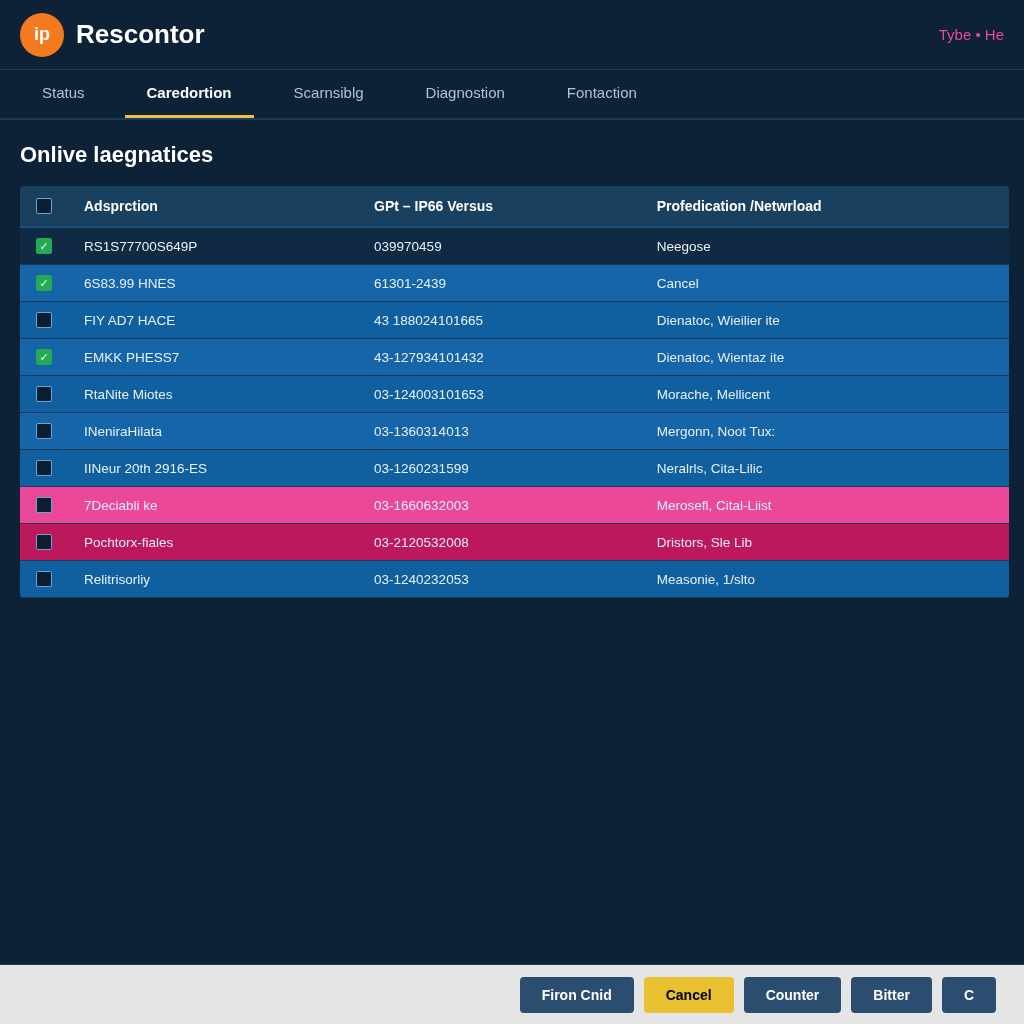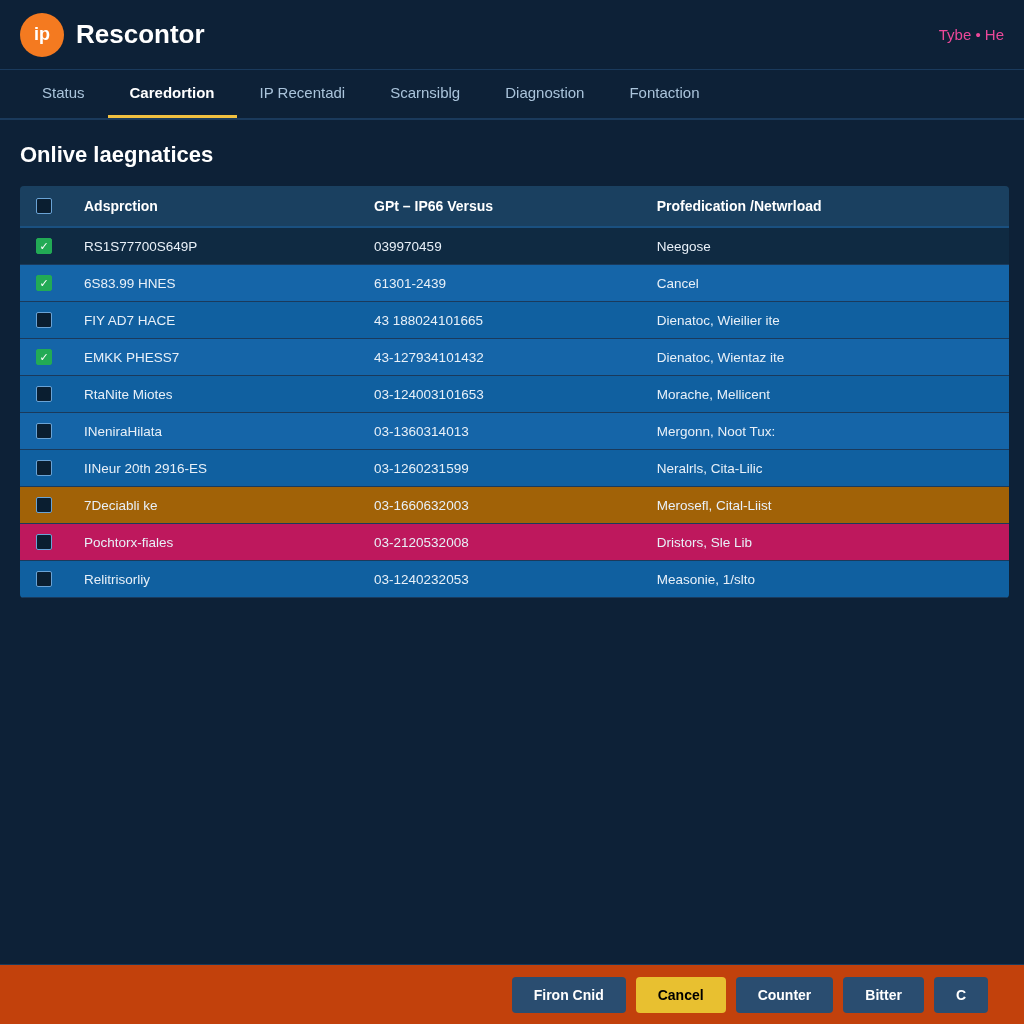--- a/index.html
+++ b/index.html
@@ -45,21 +45,21 @@
       font-size: 15px;
       color: #ec4899;
     }
 
     
     .nav-tabs {
       display: flex;
       background: #0d2137;
       padding: 0 20px;
       border-bottom: 2px solid #1a3a5c;
-      gap: 1px;
+      gap: 18px;
     }
     .nav-tab {
       padding: 14px 22px;
       cursor: pointer;
       font-size: 15px;
       color: #aac4db;
       border-bottom: 3px solid transparent;
       white-space: nowrap;
     }
     .nav-tab.active {
@@ -139,26 +139,26 @@
       font-size: 11px;
     }
 
     
     .footer {
       position: fixed;
       bottom: 0;
       left: 0;
       width: 1024px;
       height: 60px;
-      background: #c2410c;
+      background: #e5e5e5;
       border-top: 1px solid #1a3a5c;
       display: flex;
       align-items: center;
       justify-content: flex-end;
-      padding: 0 36px;
+      padding: 0 28px;
       gap: 10px;
     }
     .btn {
       padding: 10px 22px;
       border-radius: 4px;
       font-size: 14px;
       font-weight: 600;
       cursor: pointer;
       border: none;
     }
@@ -190,21 +190,20 @@
   <div class="logo-circle">
     <span>ip</span>
   </div>
   <div class="app-title">Rescontor</div>
   <div class="header-right">Tybe • He</div>
 </div>
 
 <div class="nav-tabs">
   <div class="nav-tab">Status</div>
   <div class="nav-tab active">Caredortion</div>
-  <div class="nav-tab">IP Recentadi</div>
   <div class="nav-tab">Scarnsiblg</div>
   <div class="nav-tab">Diagnostion</div>
   <div class="nav-tab">Fontaction</div>
 </div>
 
 <div class="page-content">
   <div class="page-title">Onlive laegnatices</div>
 
   <div class="table-container">
     <table>
@@ -268,21 +267,21 @@
             <td>Mergonn, Noot Tux:</td>
           </tr>
           <tr style="background: rgb(16, 96, 160);">
             <td>
               <div class="cb"></div>
             </td>
             <td>IINeur 20th 2916-ES</td>
             <td>03-1260231599</td>
             <td>Neralrls, Cita-Lilic</td>
           </tr>
-          <tr style="background: #a16207; margin-top: 48px;">
+          <tr style="background: #ec4899; margin-top: 48px;">
             <td>
               <div class="cb"></div>
             </td>
             <td>7Deciabli ke</td>
             <td>03-1660632003</td>
             <td>Merosefl, Cital-Liist</td>
           </tr>
           <tr style="background: #be185d;">
             <td>
               <div class="cb"></div>

